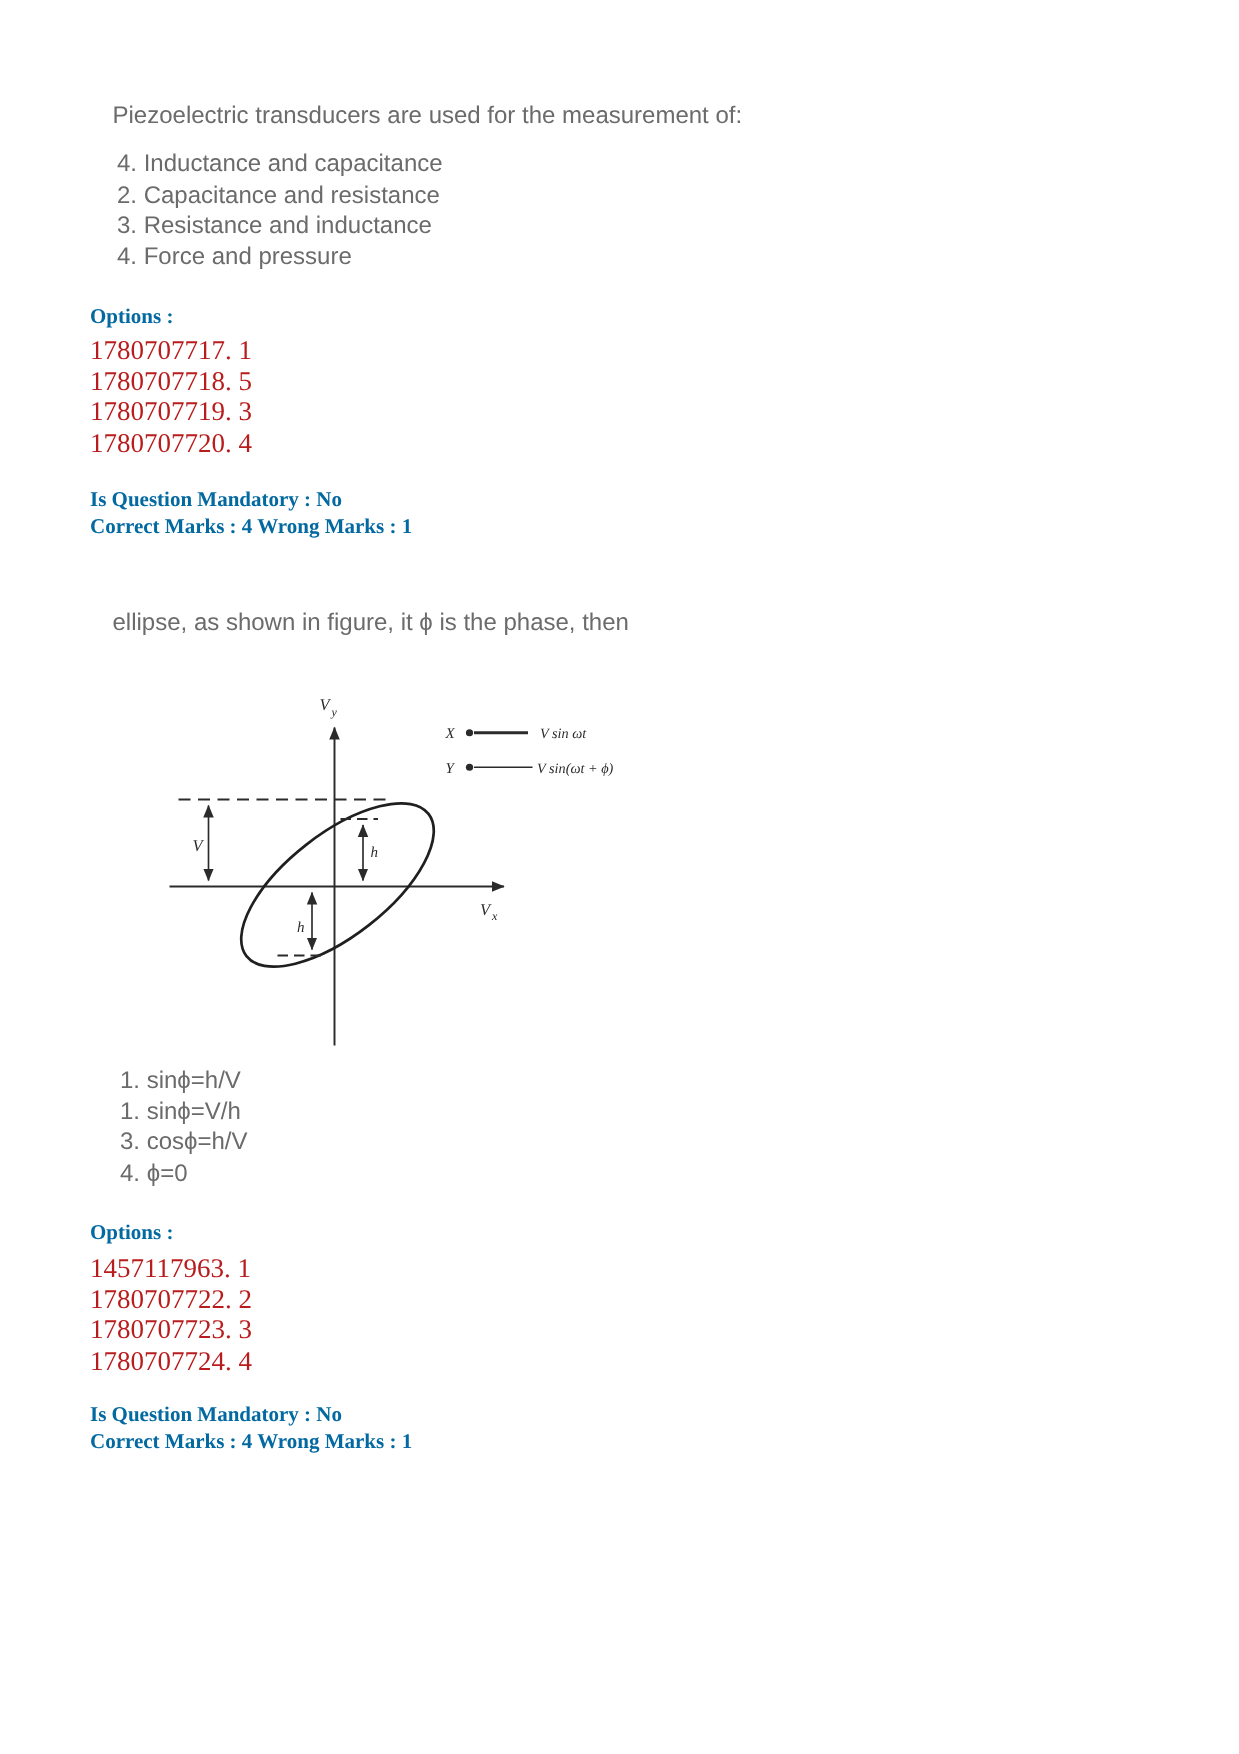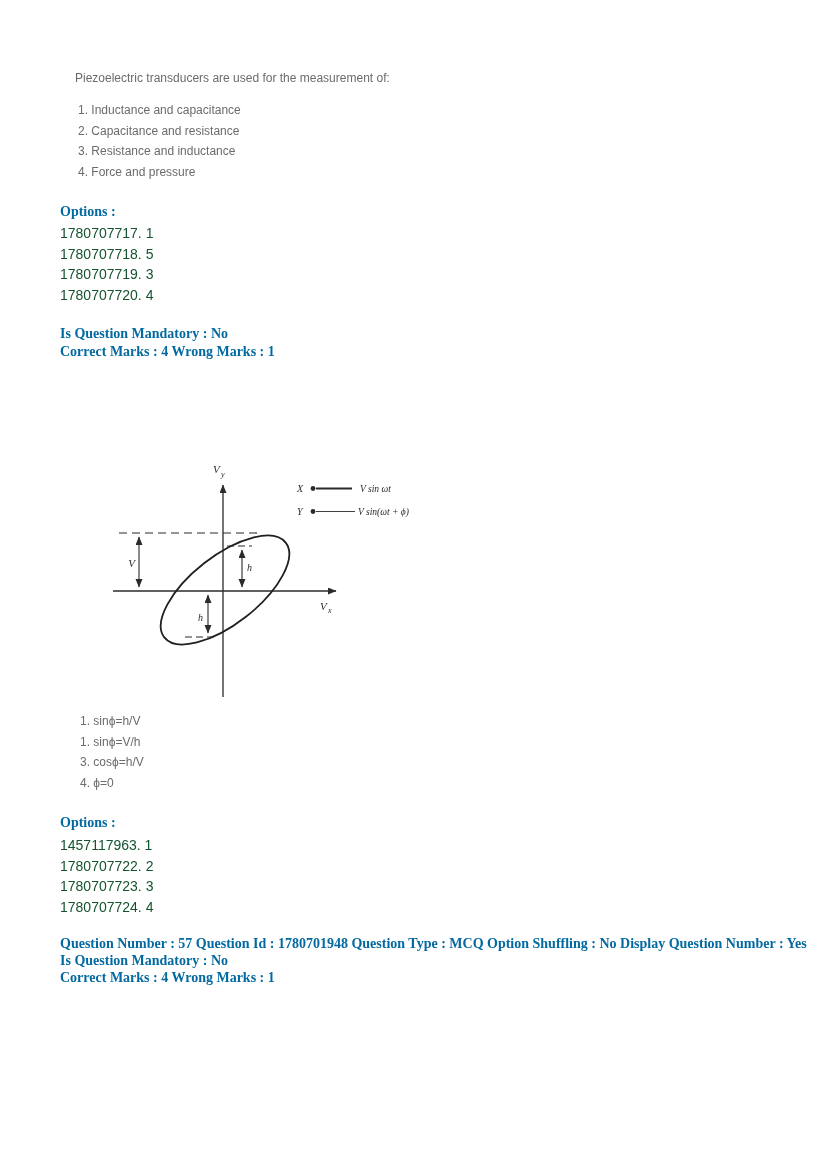--- a/index.html
+++ b/index.html
@@ -6,73 +6,74 @@
   .page{
     position:relative;
     width:826px;height:1169px;
     background:#ffffff;
     margin:0 auto;
     overflow:hidden;
     font-family:"Liberation Sans","DejaVu Sans",sans-serif;
   }
   .sans{
     font-family:"Liberation Sans","DejaVu Sans",sans-serif;
-    font-size:12px;
+    font-size:16px;
     color:#6b6b6b;
   }
   .serif-bold{
     font-family:"Liberation Serif","DejaVu Serif",serif;
     font-weight:bold;
     font-size:14px;
     color:#0369a1;
   }
   .serif{
-    font-family:Liberation Sans, sans-serif;
-    font-size:14px;
-    color:#14532d;
+    font-family:Liberation Serif, serif;
+    font-size:18px;
+    color:#b91c1c;
   }
   .abs{position:absolute;}
   .qtext{line-height:20px;}
   .choices div{line-height:20.5px;}
   .optids div{line-height:20.7px;}
   .hdr div{line-height:16.6px;white-space:nowrap;}
   .figure-svg text{
     font-family:"Liberation Serif","DejaVu Serif",serif;
     fill:#2b2b2b;
   }
 </style>
 </head>
 <body>
 
 <div class="page">
 
   <div class="abs sans qtext" style="left:75px;top:68px;">Piezoelectric transducers are used for the measurement of:</div>
 
   <div class="abs sans choices" style="left:78px;top:100px;">
-    <div>1. Inductance and capacitance</div>
+    <div>4. Inductance and capacitance</div>
     <div>2. Capacitance and resistance</div>
     <div>3. Resistance and inductance</div>
     <div>4. Force and pressure</div>
   </div>
 
   <div class="abs serif-bold" style="left:60px;top:204px;">Options :</div>
 
   <div class="abs serif optids" style="left:60px;top:223px;">
     <div>1780707717. 1</div>
     <div>1780707718. 5</div>
     <div>1780707719. 3</div>
     <div>1780707720. 4</div>
   </div>
 
   <div class="abs serif-bold hdr" style="left:60px;top:326px;">
     <div>Is Question Mandatory : No</div>
     <div style="margin-top:1px;">Correct Marks : 4 Wrong Marks : 1</div>
   </div>
 
   <div class="abs sans qtext" style="left:75px;top:406px;">
+    <div>ellipse, as shown in figure, it ϕ is the phase, then</div>
   </div>
 
   <svg class="abs figure-svg" style="left:105px;top:452px;" width="340" height="250" viewBox="0 0 340 250">
     <defs>
       <marker id="arr" markerWidth="9" markerHeight="8" refX="8" refY="3.5" orient="auto-start-reverse" markerUnits="userSpaceOnUse">
         <path d="M0,0 L8.5,3.5 L0,7 Z" fill="#2b2b2b"></path>
       </marker>
     </defs>
 
     <line x1="118" y1="245" x2="118" y2="33" stroke="#2b2b2b" stroke-width="1.3" marker-end="url(#arr)"></line>
@@ -119,18 +120,17 @@
   <div class="abs serif-bold" style="left:60px;top:815px;">Options :</div>
 
   <div class="abs serif optids" style="left:60px;top:835px;">
     <div>1457117963. 1</div>
     <div>1780707722. 2</div>
     <div>1780707723. 3</div>
     <div>1780707724. 4</div>
   </div>
 
   <div class="abs serif-bold hdr" style="left:60px;top:936px;">
-    <div>Question Number : 57 Question Id : 1780701948 Question Type : MCQ Option Shuffling : No Display Question Number : Yes</div>
     <div>Is Question Mandatory : No</div>
     <div style="margin-top:1px;">Correct Marks : 4 Wrong Marks : 1</div>
   </div>
 
 </div>
 
 </body></html>

